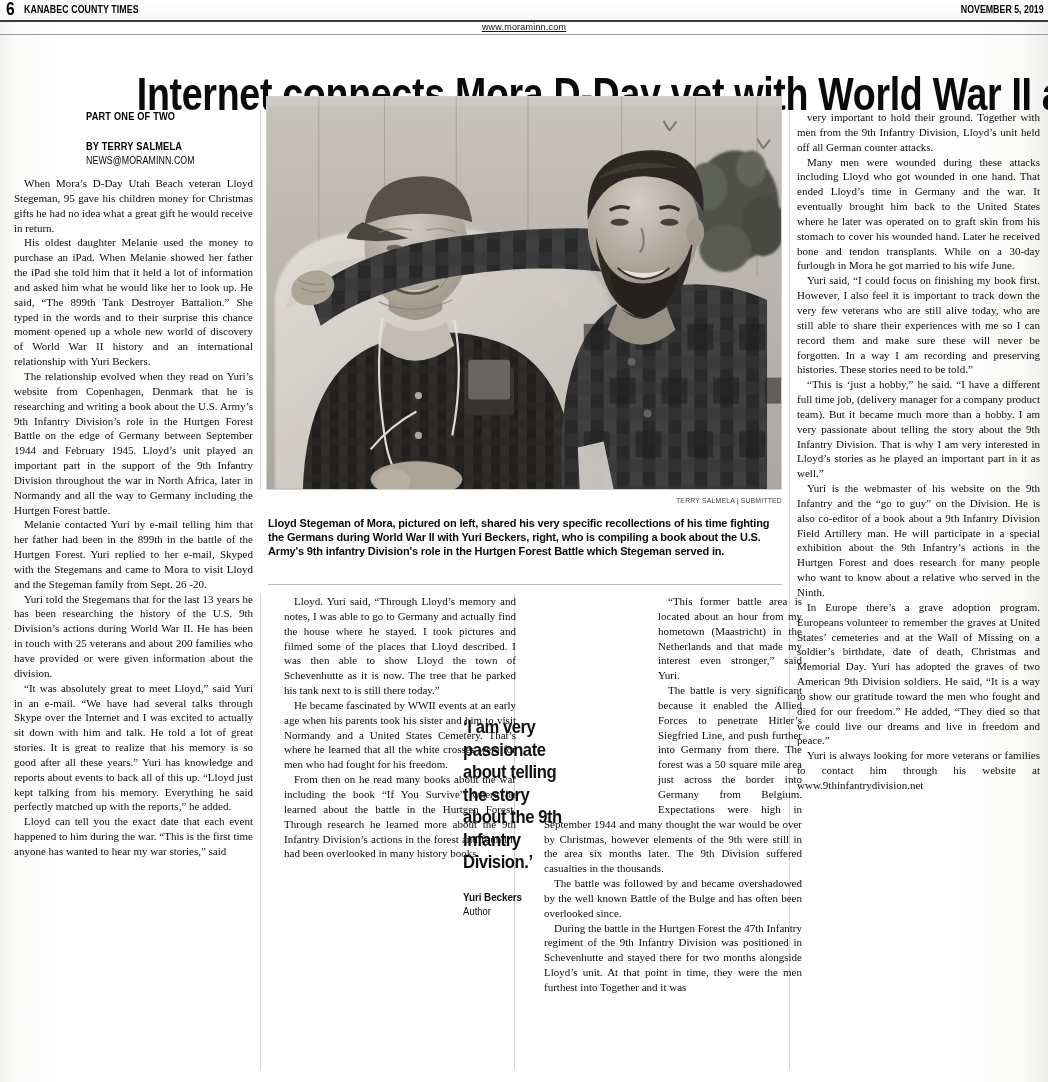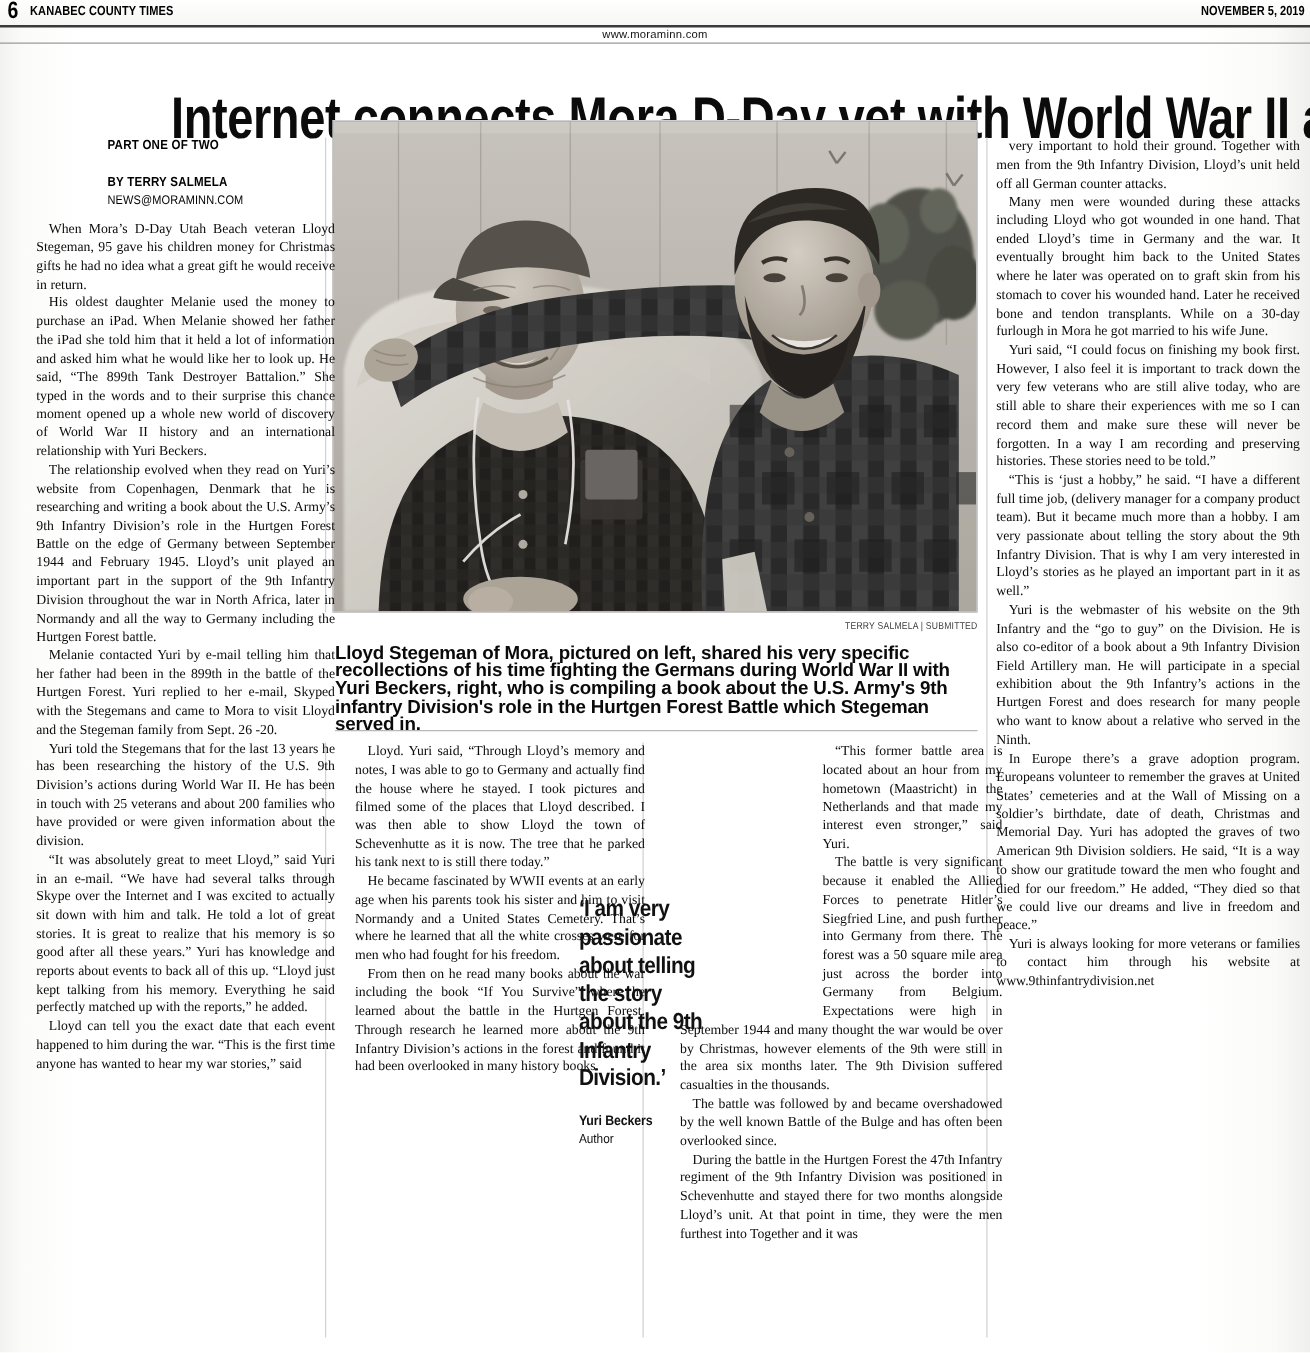--- a/index.html
+++ b/index.html
@@ -69,20 +69,21 @@
   }
   .website-bar {
     position: absolute;
     left: 0; top: 22px;
     width: 1048px;
     text-align: center;
     font-family: "Liberation Sans", sans-serif;
     font-size: 9px;
     letter-spacing: 0.2px;
     color: #111;
+    text-decoration: underline;
   }
   .rule-under-web {
     position: absolute;
     left: 0; top: 34px;
     width: 1048px;
     height: 1px;
     background: #9a9a9a;
   }
 
   
@@ -147,21 +148,21 @@
     text-justify: inter-word;
     color: #0a0a0a;
     hyphens: manual;
   }
   .bodycol p {
     margin: 0;
     text-indent: 10px;
   }
   .bodycol p.italic { font-style: italic; }
 
-  #col1 { left: 14px; top: 176px; width: 239px; margin-left: 15px; }
+  #col1 { left: 14px; top: 176px; width: 239px; }
   #col2 { left: 284px; top: 594px; width: 232px; }
   #col3 { left: 524px; top: 594px; width: 258px; margin-left: 20px; }
   #col4 { left: 797px; top: 110px; width: 243px; }
   .qfloat-left {
     float: left;
     width: 114px;
     height: 218px;
     shape-outside: inset(0);
   }
 
@@ -188,21 +189,21 @@
     color: #3b3b3b;
     transform: scaleX(0.86);
     transform-origin: right top;
   }
   .photo-caption {
     position: absolute;
     left: 268px; top: 516px;
     width: 514px;
     font-family: "Liberation Sans", sans-serif;
     font-weight: bold;
-    font-size: 15px;
+    font-size: 11px;
     line-height: 14.2px;
     letter-spacing: -0.15px;
     color: #0a0a0a;
   }
   .caption-rule {
     position: absolute;
     left: 268px; top: 584px;
     width: 514px; height: 1px;
     background: #b8b8b8;
   }

